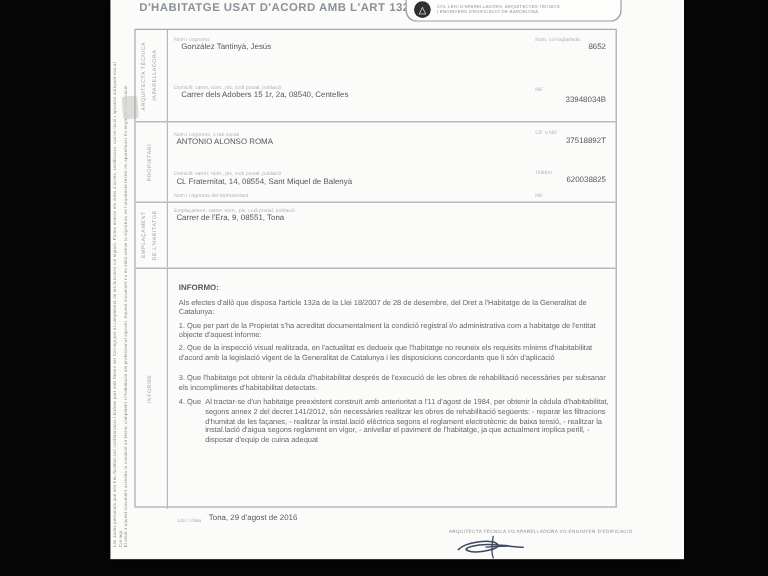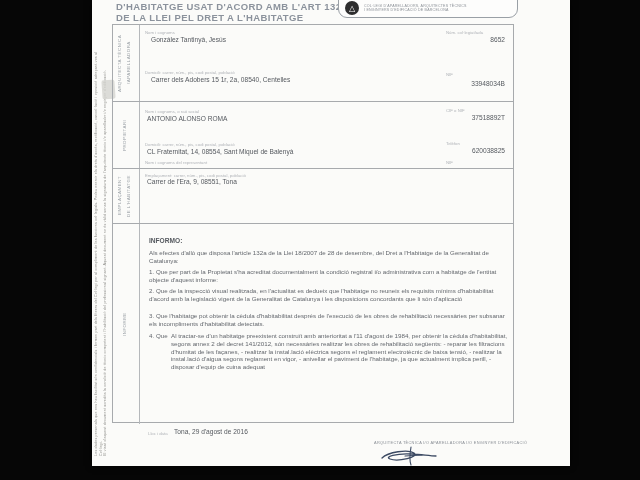--- a/index.html
+++ b/index.html
@@ -44,21 +44,20 @@
 
 <div class="screen">
   <div class="page">
 
     <div class="margin-note mn1">Les dades personals que ens heu facilitat són confidencials i formen part dels fitxers del Col·legi per al compliment de les funcions col·legials. Podeu exercir els drets d'accés, rectificació, cancel·lació i oposició adreçant-vos al Col·legi.</div>
     <div class="margin-note mn2">El visat d'aquest document acredita la condició de tècnic competent i l'habilitació del professional signant. Aquest document no és vàlid sense la signatura de l'arquitecte tècnic i/o aparellador i/o enginyer d'edificació.</div>
     <div class="stamp"></div>
 
     <div class="title">
       <div>D'HABITATGE USAT D'ACORD AMB L'ART 132a*</div>
-      <div>DE LA LLEI PEL DRET A L'HABITATGE</div>
     </div>
 
     <div class="logo-box">
       <div class="logo-circle">△</div>
       <div class="logo-text">
         <div>COL·LEGI D'APARELLADORS, ARQUITECTES TÈCNICS</div>
         <div>I ENGINYERS D'EDIFICACIÓ DE BARCELONA</div>
       </div>
     </div>
 

